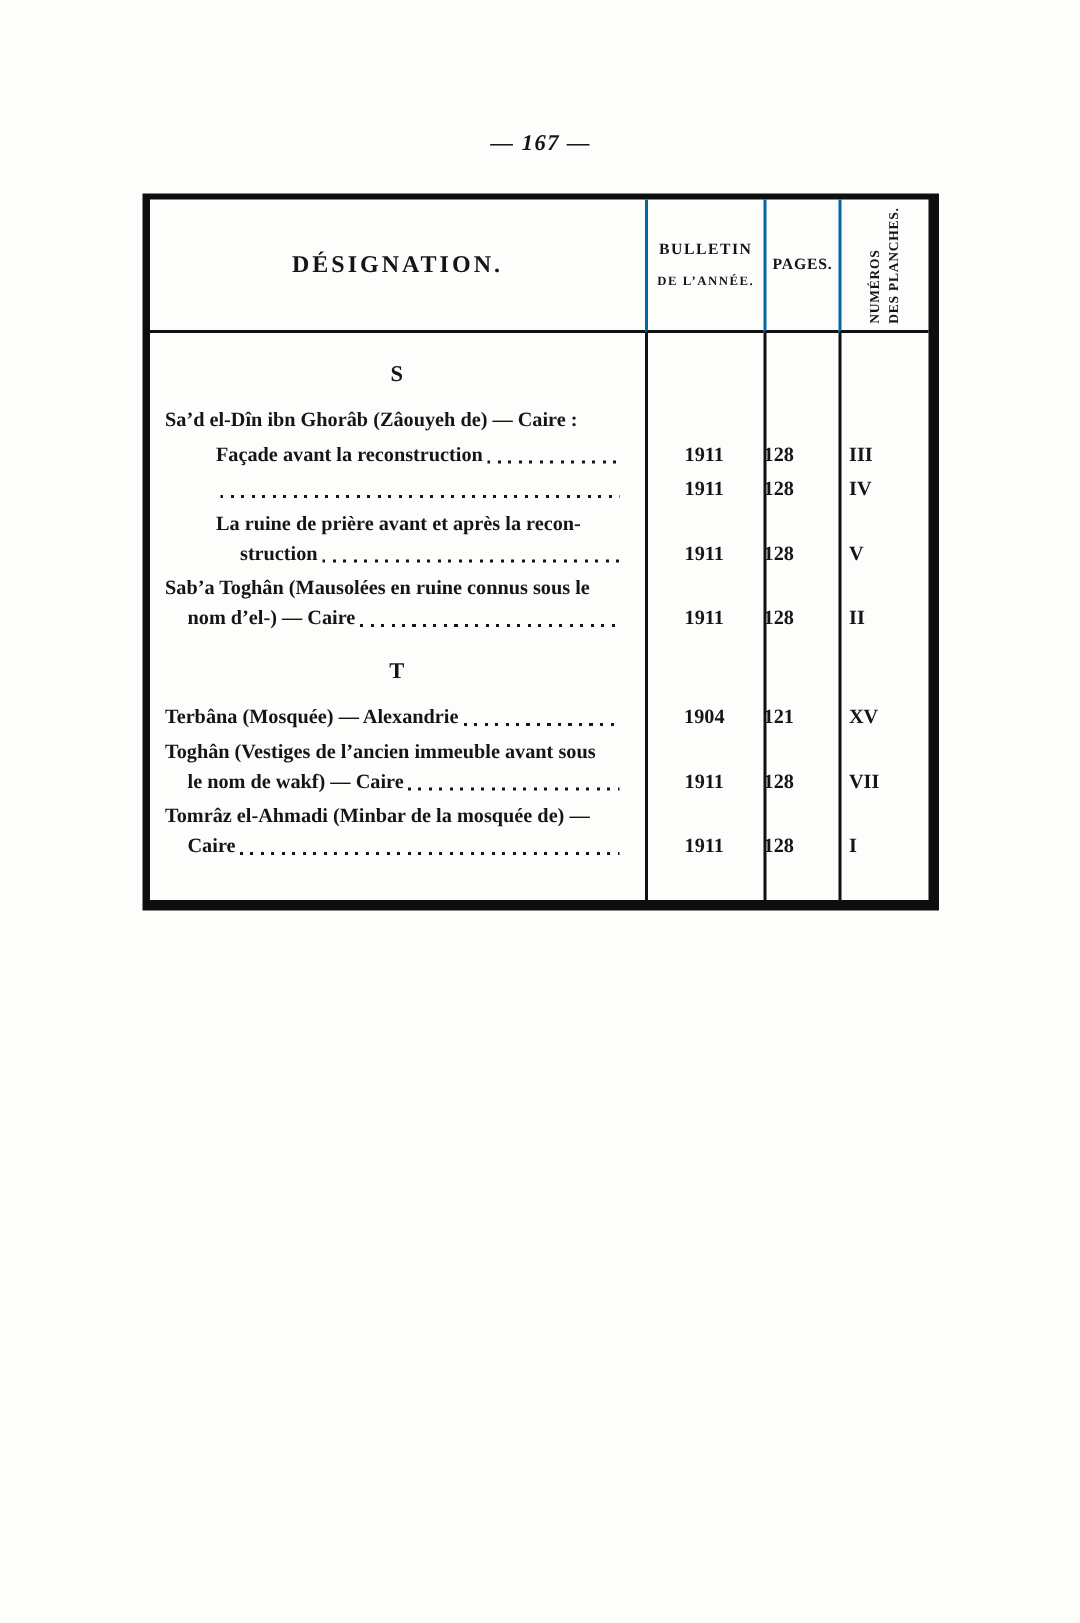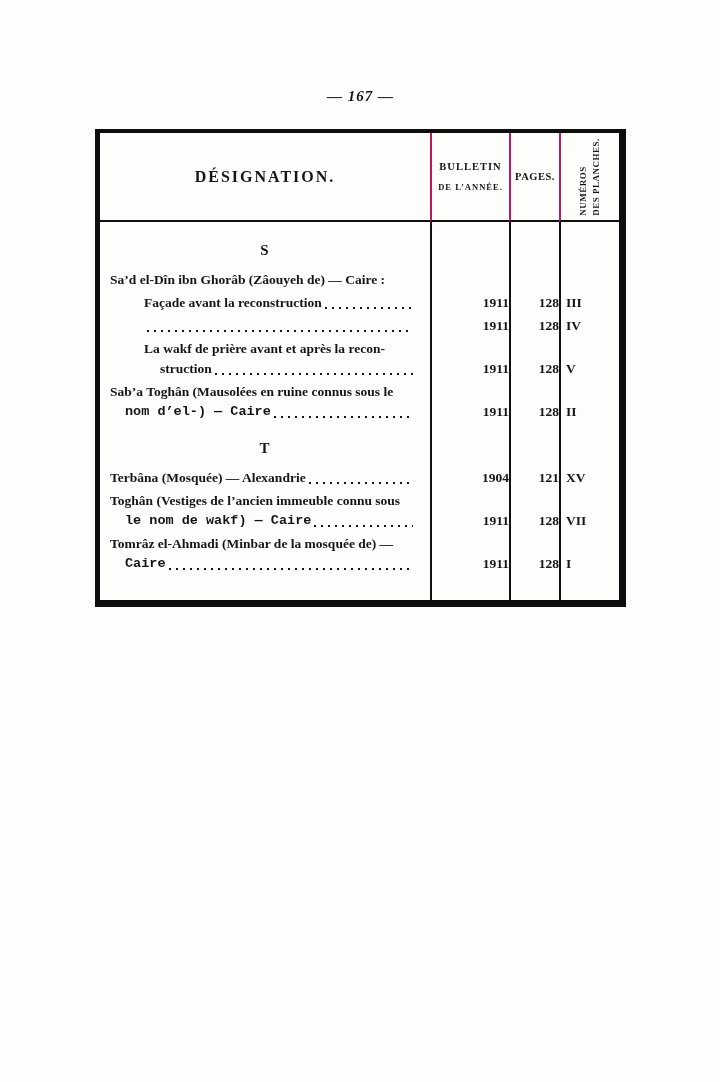--- a/index.html
+++ b/index.html
@@ -31,21 +31,21 @@
     grid-template-rows:89px 1fr;
   }
   .hcell{
     box-sizing:border-box;
     border-bottom:2px solid #101010;
     display:flex;flex-direction:column;
     align-items:center;justify-content:center;
     font-weight:bold;
     overflow:hidden;
   }
-  .hcell.vline{border-left:2px solid #be185d;}
+  .hcell.vline{border-left:2px solid #0369a1;}
   .h-designation{font-size:16px;letter-spacing:2px;}
   .h-bulletin-1{font-size:10.5px;letter-spacing:1px;}
   .h-bulletin-2{font-size:8.5px;letter-spacing:1px;margin-top:10px;}
   .h-pages{font-size:10.5px;letter-spacing:0.5px;}
   .h-planches{
     transform:rotate(-90deg);
     font-size:9px;letter-spacing:0.5px;
     line-height:13px;
     white-space:nowrap;
     text-align:left;
@@ -82,30 +82,30 @@
   }
   .desig{
     width:330px;
     box-sizing:border-box;
     padding-left:10px;
     padding-right:16px;
   }
   .line{display:flex;}
   .l-sub{padding-left:34px;}
   .l-sub2{padding-left:50px;}
-  .l-cont{padding-left:15px;font-family:Liberation Mono, monospace;}
+  .l-cont{padding-left:15px;}
   .leader{
     flex:1;
     height:2px;
     align-self:flex-end;
     margin:0 1px 4px 3px;
     background-image:repeating-linear-gradient(90deg,#161616 0 2px,transparent 2px 7px);
   }
-  .year{width:79px;text-align:right;}
-  .pagec{width:50px;text-align:right;}
+  .year{width:79px;text-align:center;}
+  .pagec{width:50px;text-align:left;}
   .plate{flex:1;padding-left:7px;box-sizing:border-box;}
 </style>
 </head>
 <body>
 
 <div class="page-number">— 167 —</div>
 
 <div class="index-table">
 
   <div class="hcell">
@@ -162,21 +162,21 @@
         </div>
       </div>
       <div class="year">1911</div>
       <div class="pagec">128</div>
       <div class="plate">IV</div>
     </div>
 
     <div class="entry">
       <div class="desig">
         <div class="line l-sub">
-          <span>La wakf de prière avant et après la recon-</span>
+          <span>La ruine de prière avant et après la recon-</span>
         </div>
         <div class="line l-sub2">
           <span>struction</span>
           <span class="leader"></span>
         </div>
       </div>
       <div class="year">1911</div>
       <div class="pagec">128</div>
       <div class="plate">V</div>
     </div>
@@ -206,21 +206,21 @@
         </div>
       </div>
       <div class="year">1904</div>
       <div class="pagec">121</div>
       <div class="plate">XV</div>
     </div>
 
     <div class="entry">
       <div class="desig">
         <div class="line">
-          <span>Toghân (Vestiges de l’ancien immeuble connu sous</span>
+          <span>Toghân (Vestiges de l’ancien immeuble avant sous</span>
         </div>
         <div class="line l-cont">
           <span>le nom de wakf) — Caire</span>
           <span class="leader"></span>
         </div>
       </div>
       <div class="year">1911</div>
       <div class="pagec">128</div>
       <div class="plate">VII</div>
     </div>

